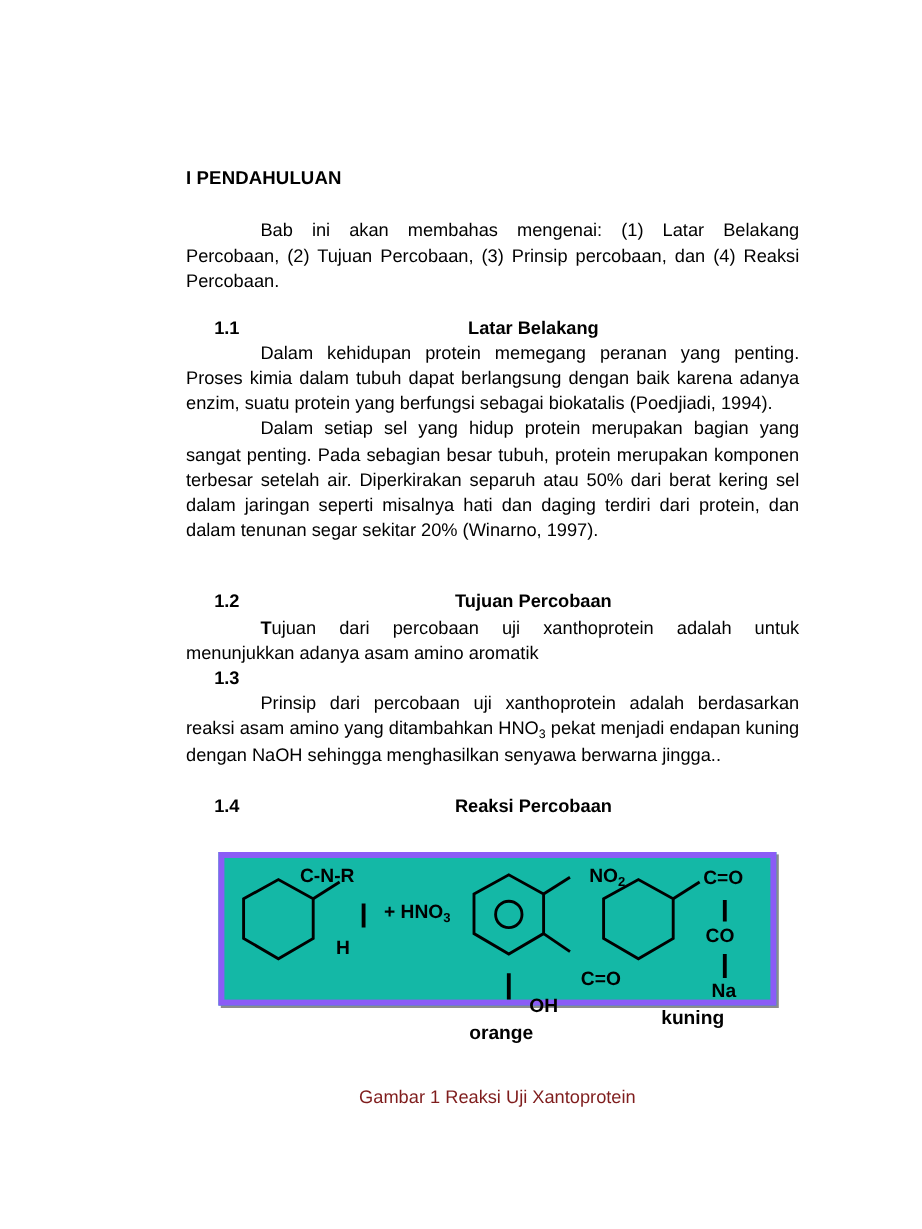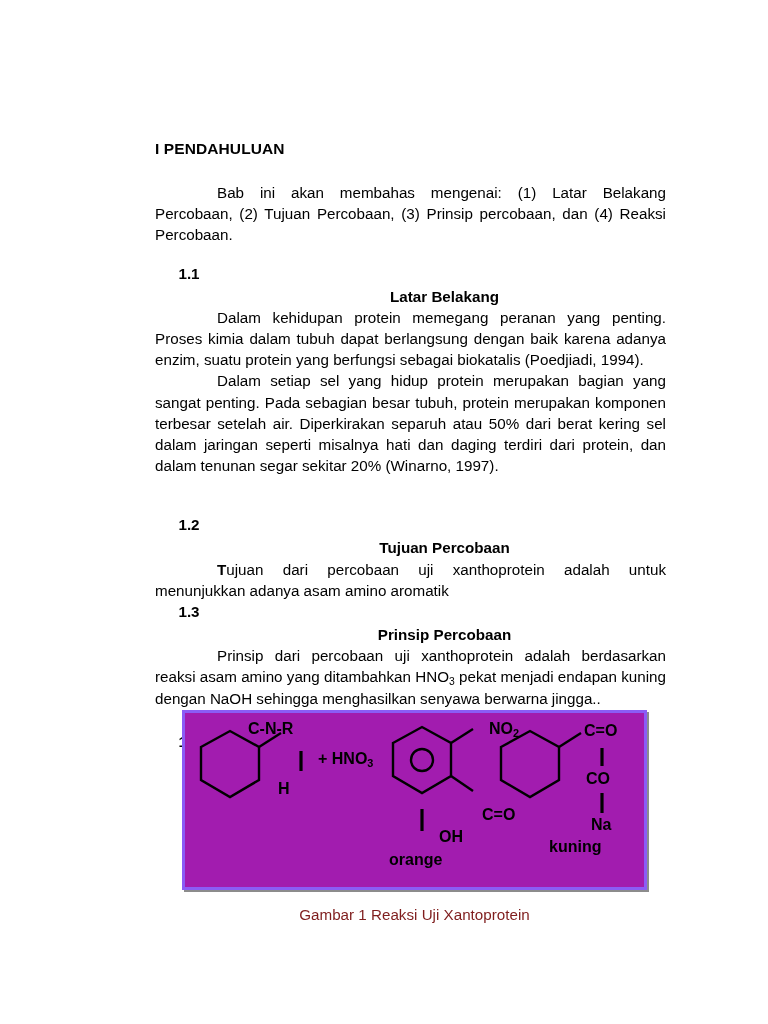--- a/index.html
+++ b/index.html
@@ -58,21 +58,20 @@
     margin: 0;
     display: flex;
     text-align: center;
   }
   .heading .num {
     width: 68px;
     flex: 0 0 68px;
   }
   .heading .htext {
     flex: 1 1 auto;
-    margin-top: 23px;
   }
   .gap-md { height: 17px; }
   .gap-lg { height: 38px; }
   .gap-xl { height: 22px; }
 
   sub {
     font-size: 68%;
     vertical-align: -0.28em;
     line-height: 0;
   }
@@ -82,24 +81,24 @@
   
   .figure-wrap {
     position: absolute;
     left: 182px;
     top: 710px;
     width: 467px;
   }
   .figure-box {
     position: relative;
     width: 465px;
-    height: 180px;
-    border: 3px solid #8b5cf6;
+    height: 128px;
+    border: 5px solid #8b5cf6;
     box-sizing: border-box;
-    background: #a21caf;
+    background: #14b8a6;
     box-shadow: 2px 2px 0 0 #8c8c8c;
   }
   .figure-box svg {
     position: absolute;
     left: 0; top: 0;
   }
   .fig-label {
     position: absolute;
     font-family: "Liberation Sans", sans-serif;
     font-weight: bold;
@@ -144,21 +143,20 @@
 
     <div class="heading">
       <span class="num">1.2</span>
       <span class="htext">Tujuan Percobaan</span>
     </div>
 
     <p class="para indent"><span class="boldlead">T</span><span>ujuan dari percobaan uji xanthoprotein adalah untuk menunjukkan adanya asam amino aromatik</span></p>
 
     <div class="heading">
       <span class="num">1.3</span>
-      <span class="htext">Prinsip Percobaan</span>
     </div>
 
     <p class="para indent"><span>Prinsip dari percobaan uji xanthoprotein adalah berdasarkan reaksi asam amino yang ditambahkan HNO</span><sub>3</sub><span> pekat menjadi endapan kuning dengan NaOH sehingga menghasilkan senyawa berwarna jingga..</span></p>
 
     <div class="gap-xl"></div>
 
     <div class="heading">
       <span class="num">1.4</span>
       <span class="htext">Reaksi Percobaan</span>
     </div>

